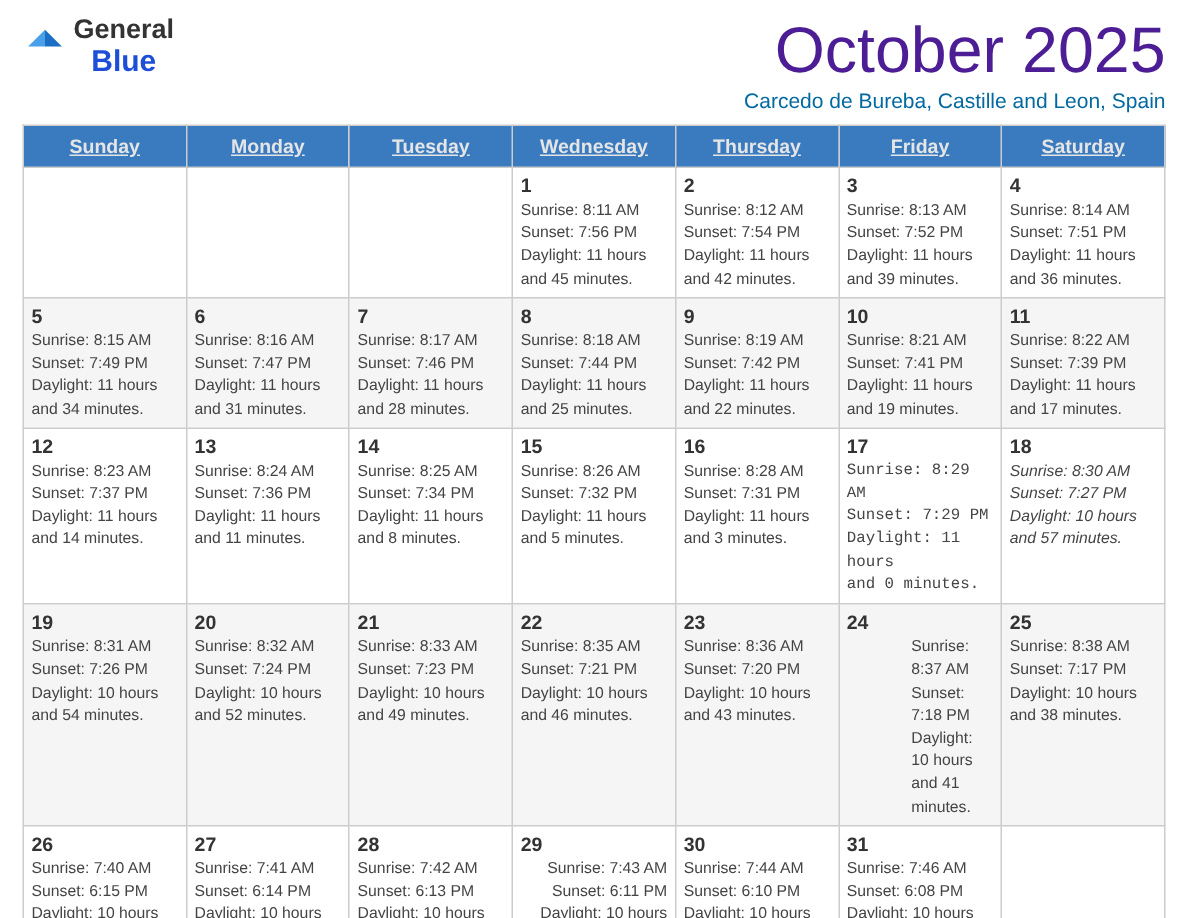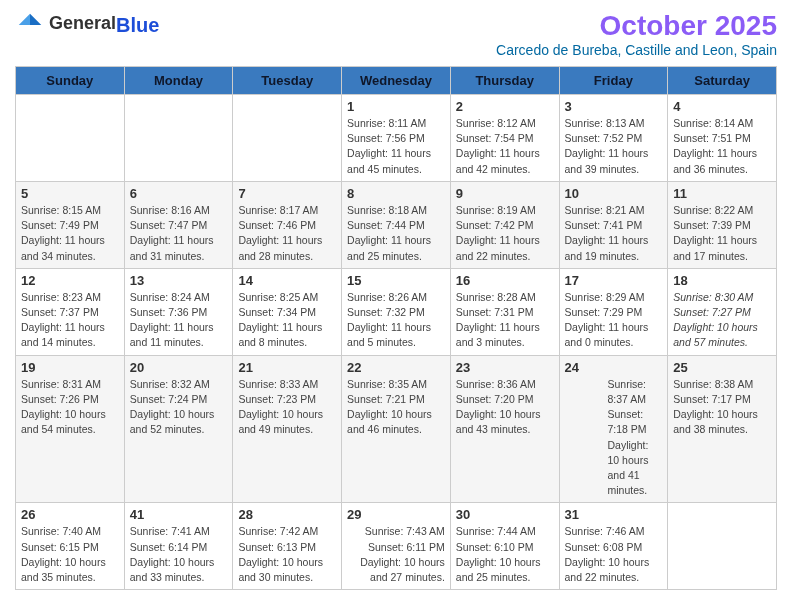--- a/index.html
+++ b/index.html
@@ -16,62 +16,64 @@
       align-items: flex-start;
       margin-bottom: 8px;
     }
     .logo {
       display: flex;
       align-items: center;
       gap: 4px;
     }
     .logo-text {
       display: flex;
-      flex-direction: row;
+      flex-direction: column;
       line-height: 1.1;
+      align-items: center;
     }
     .logo-general {
       font-size: 18px;
       font-weight: bold;
       color: #333;
     }
     .logo-blue {
       font-size: 20px;
       font-weight: bold;
       color: #1d4ed8;
     }
     .logo-icon {
       width: 30px;
       height: 30px;
     }
     .title-area {
       text-align: right;
     }
     .month-title {
-      font-size: 28px;
-      font-weight: bold;
-      color: #8b5cf6;
+      font-size: 43px;
+      font-weight: normal;
+      color: #4c1d95;
     }
     .subtitle {
       font-size: 14px;
       color: #0369a1;
     }
     .calendar {
       width: 100%;
       border-collapse: collapse;
       border: 1px solid #ccc;
     }
     .calendar th {
       background-color: #3a7abf;
-      color: #0f172a;
+      color: #e5e5e5;
       text-align: center;
       padding: 6px 4px;
       font-size: 13px;
       font-weight: bold;
       border: 1px solid #ccc;
+      text-decoration: underline;
     }
     .calendar td {
       vertical-align: top;
       border: 1px solid #ccc;
       padding: 4px 5px;
       width: calc(100% / 7);
       min-height: 80px;
     }
     .day-number {
       font-size: 13px;
@@ -246,21 +248,21 @@
         </td>
         <td>
           <div class="day-number">16</div>
           <div class="day-info" style="white-space: pre-line;">Sunrise: 8:28 AM
 Sunset: 7:31 PM
 Daylight: 11 hours
 and 3 minutes.</div>
         </td>
         <td>
           <div class="day-number">17</div>
-          <div class="day-info" style="white-space: pre-line;">Sunrise: 8:29 AM
+          <div class="day-info" style="white-space: pre-line; font-family: Liberation Mono, monospace;">Sunrise: 8:29 AM
 Sunset: 7:29 PM
 Daylight: 11 hours
 and 0 minutes.</div>
         </td>
         <td>
           <div class="day-number">18</div>
           <div class="day-info" style="white-space: pre-line; font-style: italic;">Sunrise: 8:30 AM
 Sunset: 7:27 PM
 Daylight: 10 hours
 and 57 minutes.</div>
@@ -319,21 +321,21 @@
       </tr>
       <tr>
         <td>
           <div class="day-number">26</div>
           <div class="day-info" style="white-space: pre-line;">Sunrise: 7:40 AM
 Sunset: 6:15 PM
 Daylight: 10 hours
 and 35 minutes.</div>
         </td>
         <td>
-          <div class="day-number">41</div>
+          <div class="day-number">27</div>
           <div class="day-info" style="white-space: pre-line;">Sunrise: 7:41 AM
 Sunset: 6:14 PM
 Daylight: 10 hours
 and 33 minutes.</div>
         </td>
         <td>
           <div class="day-number">28</div>
           <div class="day-info" style="white-space: pre-line;">Sunrise: 7:42 AM
 Sunset: 6:13 PM
 Daylight: 10 hours

